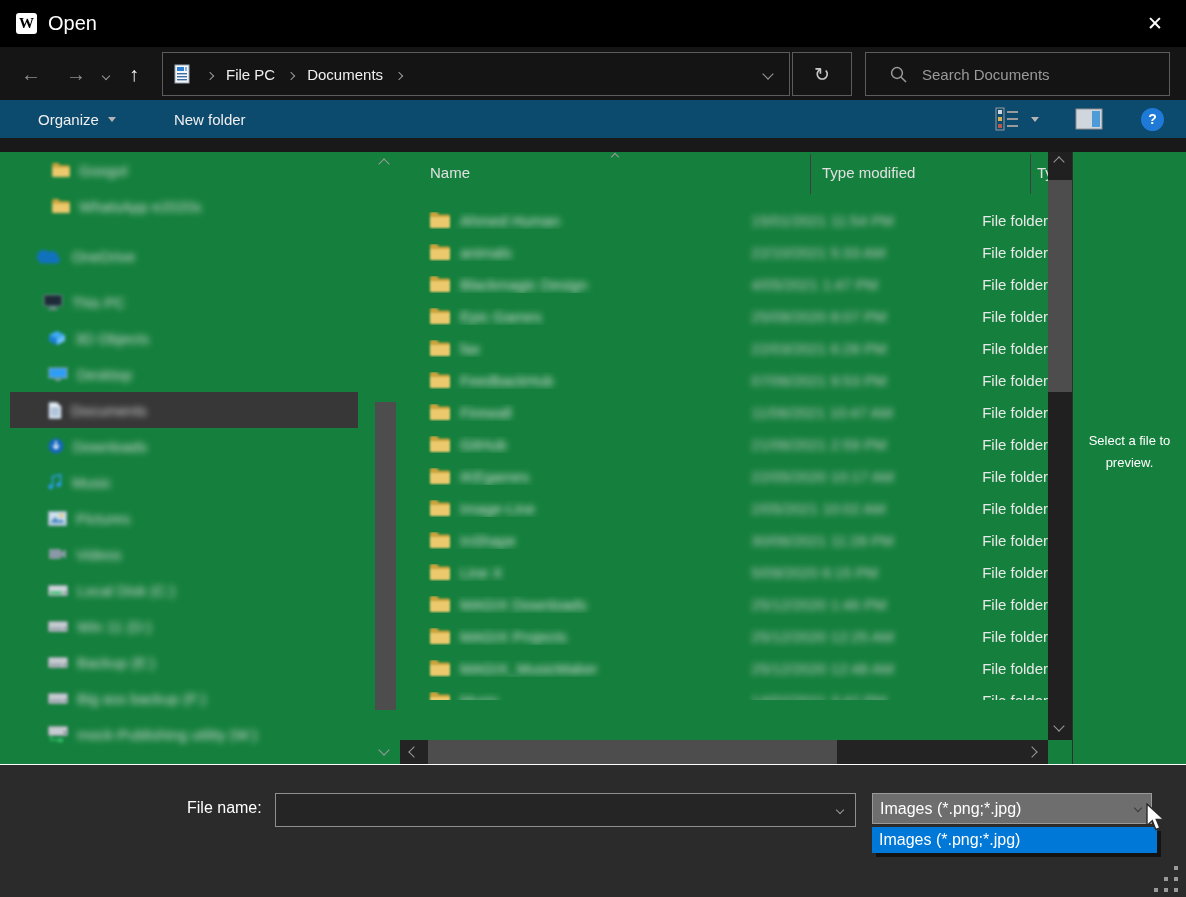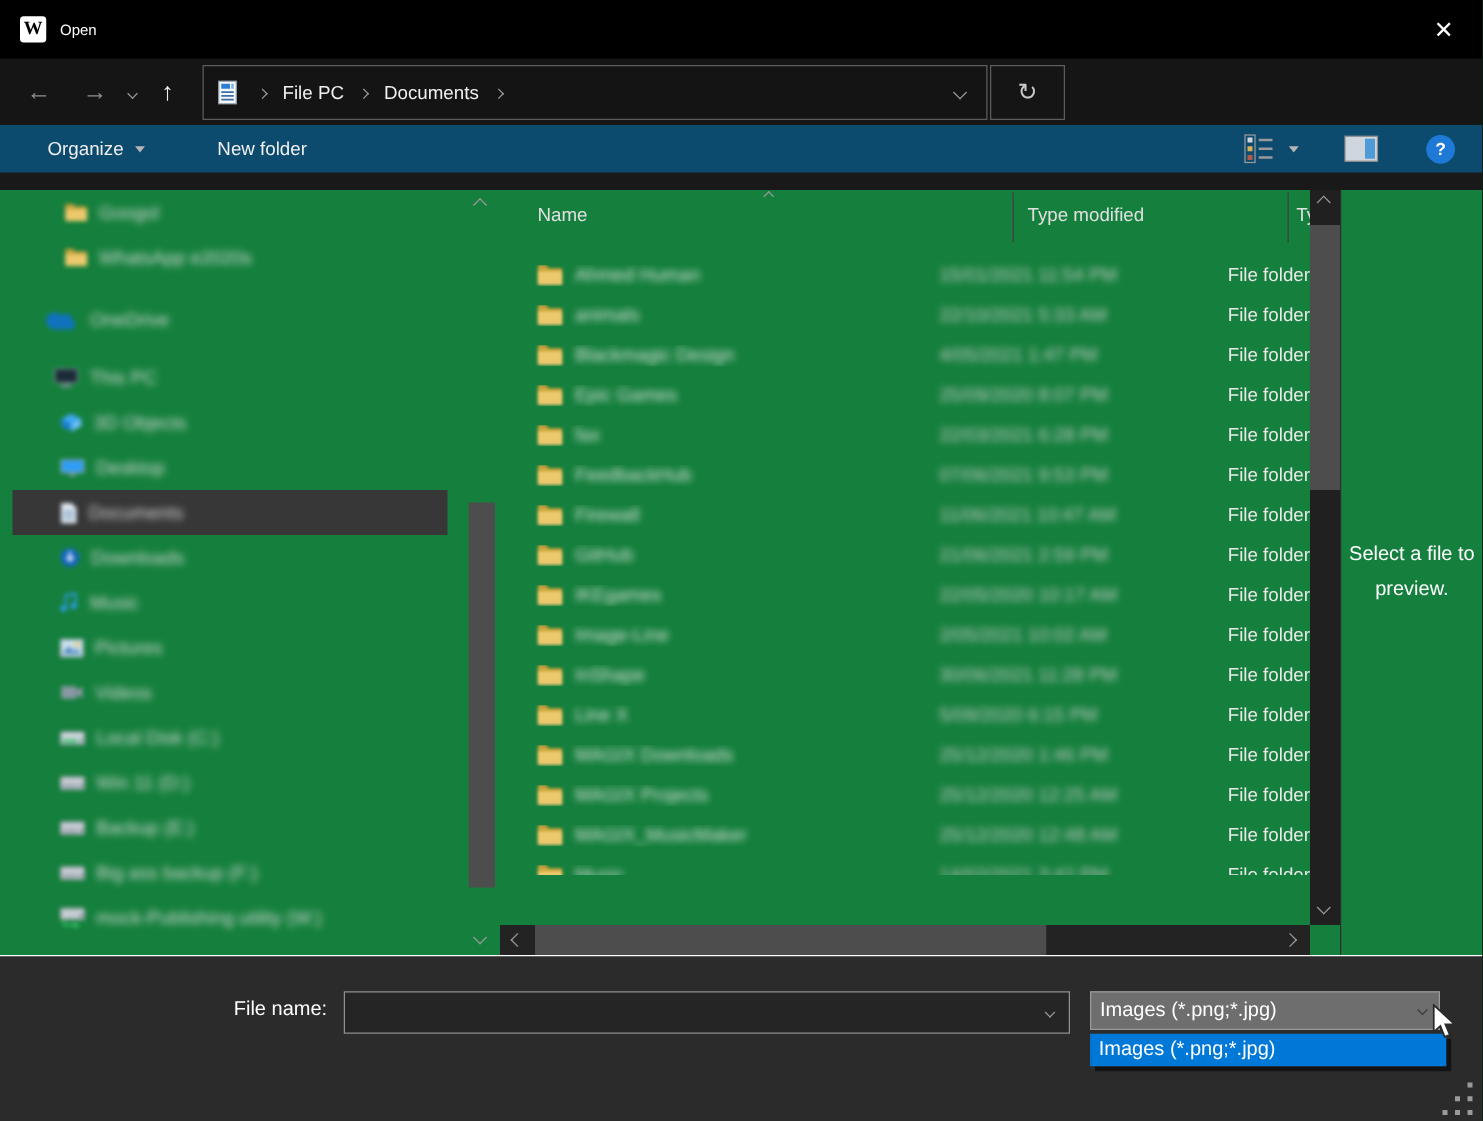--- a/index.html
+++ b/index.html
@@ -3,21 +3,21 @@
 <meta charset="utf-8">
 <style>
   * { margin:0; padding:0; box-sizing:border-box; }
   html,body { background:#000; }
   body { font-family:"Liberation Sans", sans-serif; }
   .window { position:relative; width:1186px; height:897px; background:#191919; overflow:hidden; }
 
   
   .titlebar { position:absolute; top:0; left:0; width:100%; height:47px; background:#000; display:flex; align-items:center; }
   .app-icon { width:21px; height:21px; margin-left:16px; background:#fff; border-radius:3px; color:#000; font-weight:bold; font-size:15px; display:flex; align-items:center; justify-content:center; font-family:"Liberation Serif", serif; }
-  .title-text { color:#fff; font-size:12px; margin-left:11px; }
+  .title-text { color:#fff; font-size:20px; margin-left:11px; }
   .close-btn { margin-left:auto; width:62px; height:47px; color:#fff; font-size:19px; display:flex; align-items:center; justify-content:center; font-weight:300; }
 
   
   .navbar { position:absolute; top:47px; left:0; width:100%; height:53px; background:#151515; }
   .nav-arrows { position:absolute; left:0; top:0; width:162px; height:53px; display:flex; align-items:center; color:#8f8f8f; }
   .nav-arrows .glyph { font-size:20px; line-height:1; }
   .arrow-back { margin-left:21px; }
   .arrow-fwd { margin-left:25px; }
   .recent-chev { margin-left:17px; }
   .arrow-up { margin-left:20px; color:#efefef; }
@@ -94,21 +94,21 @@
   .h-scroll .sb-right { position:absolute; right:12px; top:8px; }
 
   
   .v-scroll { position:absolute; left:1048px; top:0; width:24px; height:588px; background:#202020; }
   .v-scroll .sb-up { position:absolute; top:6px; left:7px; }
   .v-scroll .sb-thumb { position:absolute; left:0; top:28px; width:24px; height:212px; background:#4d4d4d; }
   .v-scroll .sb-down { position:absolute; top:570px; left:7px; }
 
   
   .preview { position:absolute; left:1072px; top:0; width:114px; height:612px; border-left:1px solid #2e2e2e; }
-  .preview-msg { margin-top:278px; padding:0 6px; text-align:center; color:#fff; font-size:16px; line-height:1.72; }
+  .preview-msg { margin-top:278px; padding:0 6px; text-align:center; color:#fff; font-size:13px; line-height:1.72; }
 
   
   .bottom-bar { position:absolute; top:764px; left:0; width:1186px; height:133px; background:#2b2b2b; border-top:1px solid #ffffff; }
   .filename-label { position:absolute; left:187px; top:34px; color:#fff; font-size:16px; }
   .filename-input-wrap { position:absolute; left:275px; top:28px; width:581px; height:34px; background:#252525; border:1px solid #8f8f8f; display:flex; align-items:center; }
   .filename-input { flex:1; height:100%; background:transparent; border:none; outline:none; color:#e8e8e8; font-size:15px; padding:0 8px; font-family:"Liberation Sans", sans-serif; }
   .filename-input-wrap .chev { margin-right:12px; border-color:#9a9a9a; }
   .filetype-select { position:absolute; left:872px; top:28px; width:280px; height:31px; background:#6e6e6e; border:1px solid #9a9a9a; color:#fff; font-size:16px; display:flex; align-items:center; padding-left:7px; }
   .filetype-select .chev { position:absolute; right:10px; top:11px; border-color:#3a3a3a; }
   .filetype-list { position:absolute; left:872px; top:62px; width:285px; background:#333333; border:1px solid #0078d7; box-shadow:4px 4px 0 rgba(0,0,0,.55); z-index:50; }
@@ -157,20 +157,29 @@
   <span class="crumb">Documents</span>
 </span>
       <span class="crumb-sep"><span class="chev right small"></span></span>
       <span class="address-dropdown">
           <span class="chev down"></span>
         </span>
     </div>
 
     <div class="refresh-box">↻</div>
 
+    <div class="search-box">
+      <span class="search-glyph">
+        <svg width="17" height="17" viewBox="0 0 17 17">
+            <circle cx="7" cy="7" r="5.4" fill="none" stroke="#9a9a9a" stroke-width="1.5"></circle>
+            <line x1="11" y1="11" x2="16" y2="16" stroke="#9a9a9a" stroke-width="1.5"></line>
+          </svg>
+      </span>
+      <input class="search-input" placeholder="Search Documents" style="">
+    </div>
   </div>
 
   <div class="toolbar">
     <div class="organize-btn">
       <span>Organize</span>
       <span class="tri-down"></span>
     </div>
     <div class="newfolder-btn">New folder</div>
     <div class="toolbar-right">
       <span class="views-btn">

